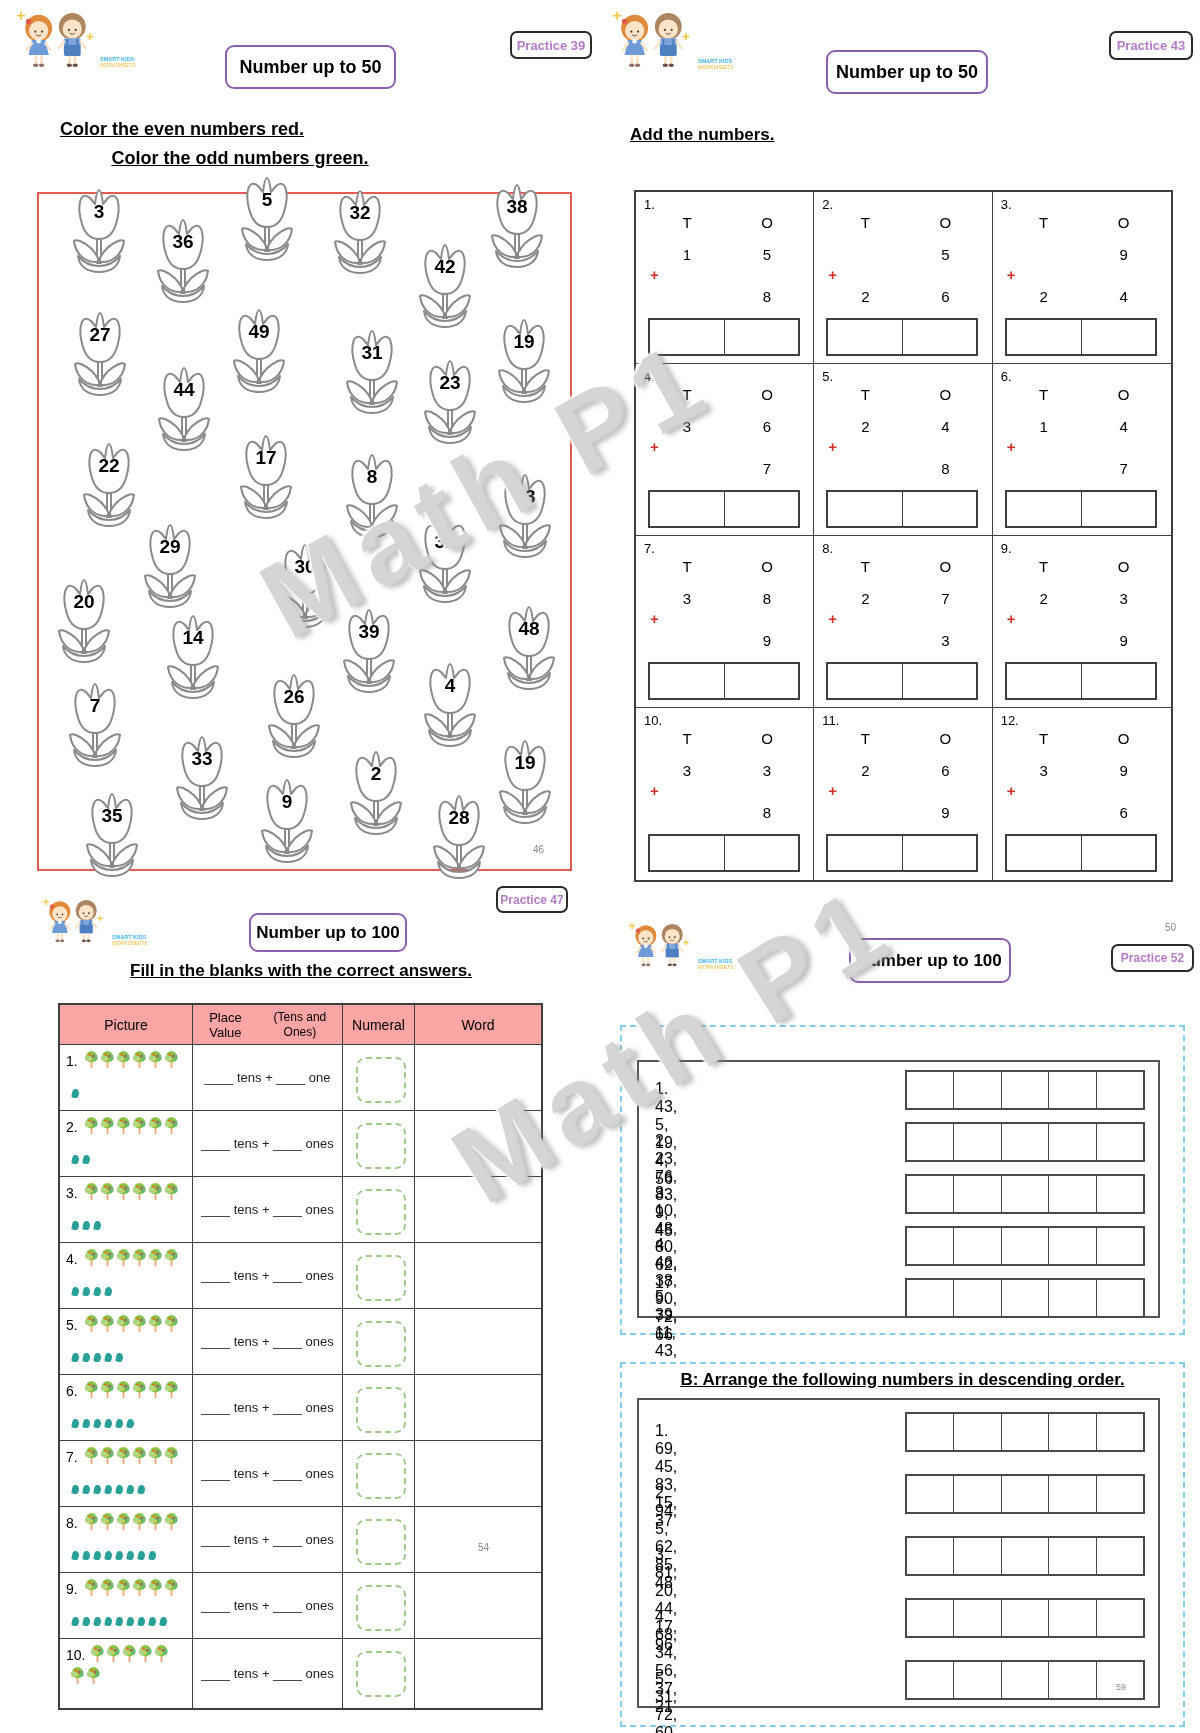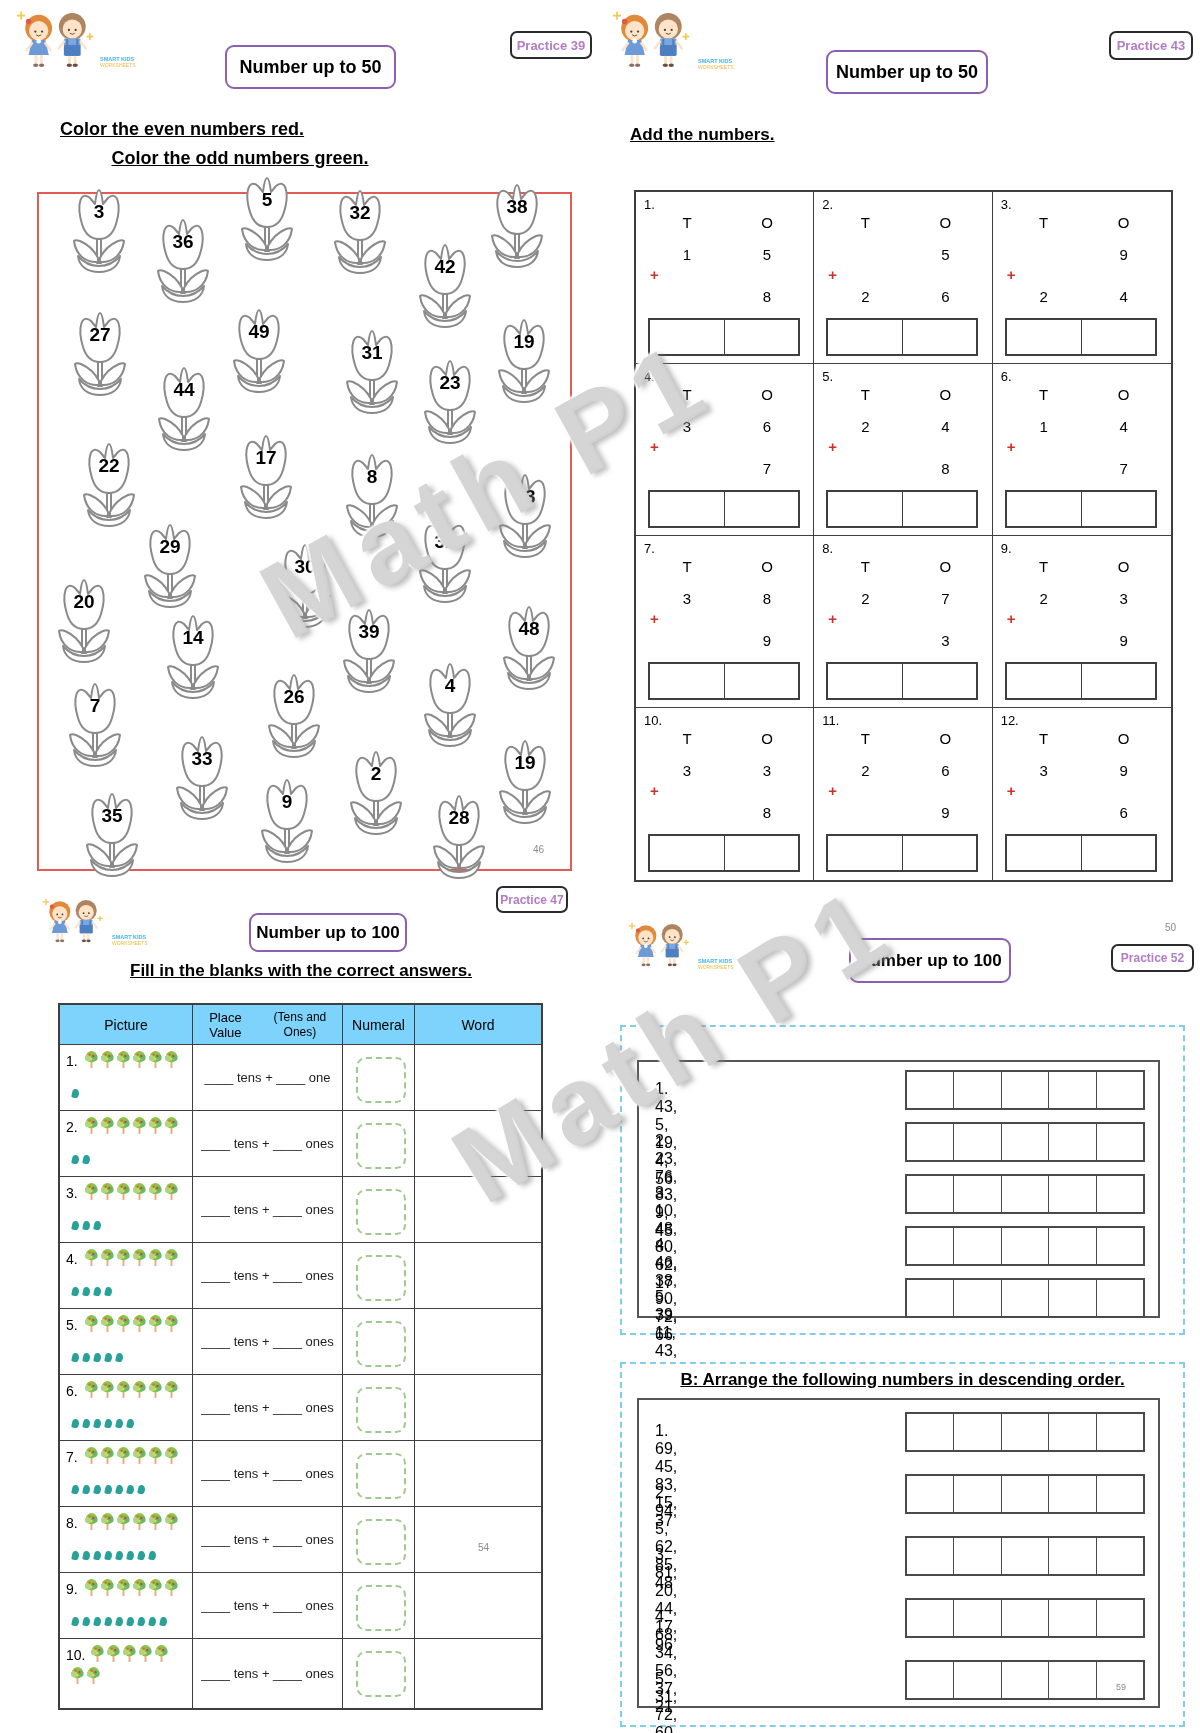--- a/index.html
+++ b/index.html
@@ -32,21 +32,21 @@
   .acell .lbl{position:absolute;left:8px;top:5px;font-size:13px;color:#000;}
   .acell .hT,.acell .hO,.acell .d{position:absolute;width:30px;text-align:center;
         font-size:15px;color:#000;}
   .acell .plus{position:absolute;left:14px;top:74px;font-size:15px;font-weight:bold;color:#d22f27;}
   .ansbox{position:absolute;left:12px;top:126px;width:152px;height:38px;
           border:2px solid #3f3f3f;box-sizing:border-box;background:#fff;}
   .ansbox .sep{position:absolute;left:74px;top:0;width:1px;height:100%;background:#3f3f3f;}
   
   .pvtable{position:absolute;left:58px;top:1003px;width:485px;height:707px;
            border:2px solid #3f3f3f;box-sizing:border-box;background:#fff;}
-  .pvhead{position:absolute;left:0;top:0;height:40px;background:#7dd3fc;
+  .pvhead{position:absolute;left:0;top:0;height:40px;background:#fca5a5;
           border-bottom:1.5px solid #3f3f3f;box-sizing:border-box;display:flex;
           align-items:center;justify-content:center;text-align:center;
           font-size:14px;color:#000;}
   .pvcol-border{border-right:1.5px solid #3f3f3f;}
   .pvrow{position:absolute;left:0;box-sizing:border-box;border-bottom:1.5px solid #3f3f3f;}
   .pvcell{position:absolute;top:0;height:100%;box-sizing:border-box;}
   .pvlabel{position:absolute;left:6px;top:8px;font-size:14px;color:#000;}
   .treeline{position:absolute;display:flex;gap:1px;}
   .dotline{position:absolute;display:flex;gap:4px;}
   .dot{width:7px;height:9px;background:#2aa198;border-radius:50% 60% 55% 20%;transform:rotate(12deg);}

